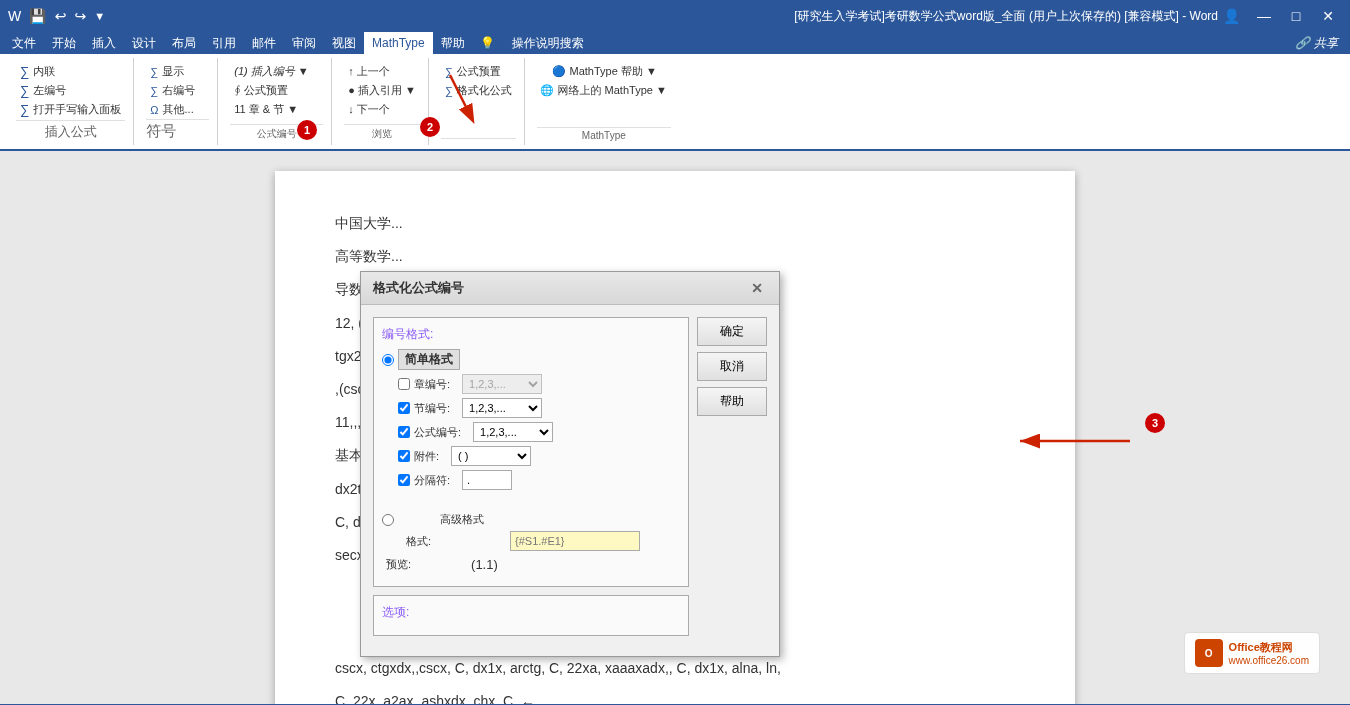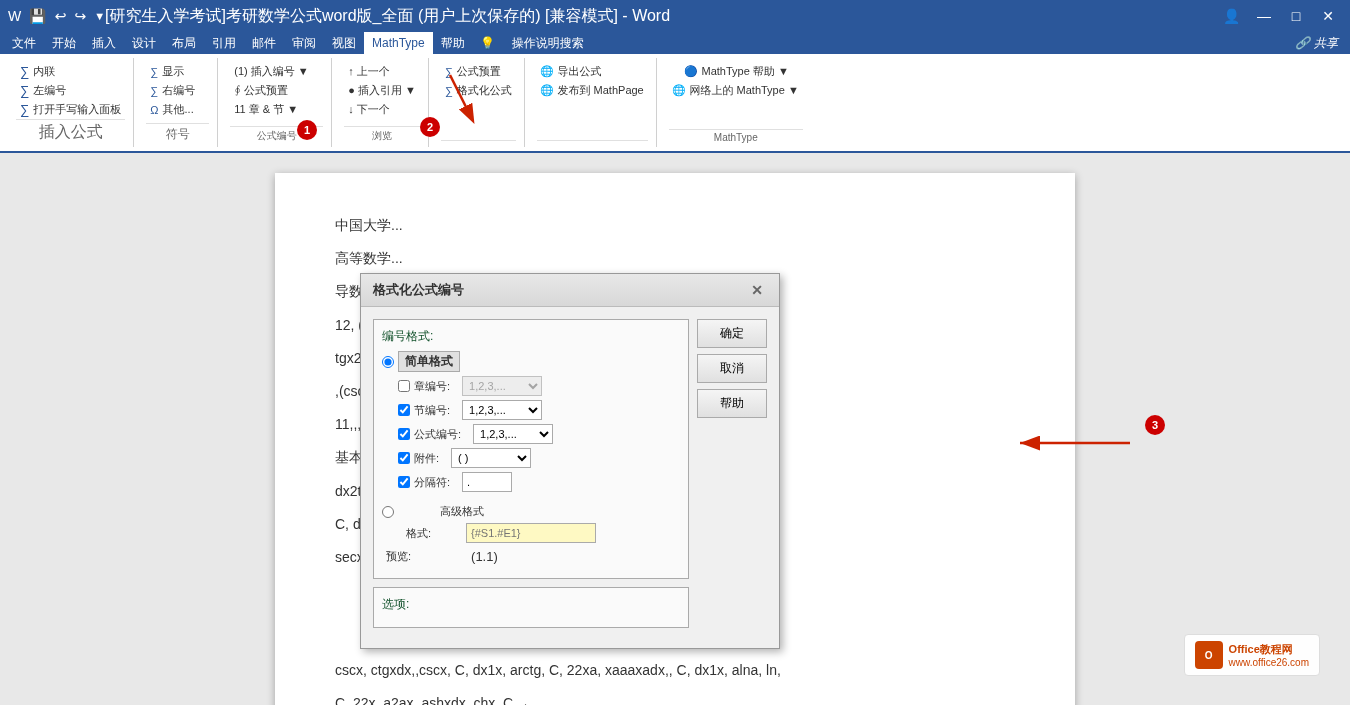--- a/index.html
+++ b/index.html
@@ -9,21 +9,21 @@
     .title-bar {
       background: #2b579a;
       height: 32px;
       display: flex;
       align-items: center;
       justify-content: space-between;
       padding: 0 8px;
       color: white;
     }
     .title-bar-left { display: flex; align-items: center; gap: 8px; }
-    .title-bar-title { font-size: 16px; color: white; flex: 1; text-align: left; }
+    .title-bar-title { font-size: 12px; color: white; flex: 1; text-align: right; }
     .title-bar-controls { display: flex; gap: 4px; }
     .title-bar-btn { width: 28px; height: 22px; display: flex; align-items: center; justify-content: center; color: white; font-size: 14px; cursor: pointer; }
 
     
     .menu-bar {
       background: #2b579a;
       height: 22px;
       display: flex;
       align-items: center;
       padding: 0 4px;
@@ -120,21 +120,21 @@
     }
 
     .section-box {
       border: 1px solid #aaa;
       margin-bottom: 8px;
       padding: 8px;
       background: #fafafa;
     }
     .section-title {
       font-size: 12px;
-      color: #14532d;
+      color: #8b5cf6;
       margin-bottom: 6px;
     }
 
     .radio-row { display: flex; align-items: center; gap: 4px; margin-bottom: 4px; }
     .checkbox-row { display: flex; align-items: center; gap: 4px; margin-bottom: 4px; padding-left: 16px; }
     .field-row { display: flex; align-items: center; margin-bottom: 4px; padding-left: 20px; }
     .field-label { font-size: 11px; color: #333; min-width: 60px; }
     .field-input {
       border: 1px solid #aaa;
       background: white;
@@ -245,55 +245,50 @@
   <div class="menu-item">操作说明搜索</div>
   <div class="menu-item" style="margin-left:auto;font-style:italic;">🔗 共享</div>
 </div>
 
 <div class="ribbon ribbon-mathtype">
 
   <div style="display:flex; flex-direction:column; border-right:1px solid #d0d0d0; padding:4px 8px; min-width:100px;">
     <div class="ribbon-btn"><span style="color:#2b579a; font-size:13px;">∑</span> 内联</div>
     <div class="ribbon-btn"><span style="color:#2b579a; font-size:13px;">∑</span> 左编号</div>
     <div class="ribbon-btn"><span style="color:#2b579a; font-size:13px;">∑</span> 打开手写输入面板</div>
-    <div style="font-size:16px; color:#666; text-align:center; margin-top:auto; padding-top:2px; border-top:1px solid #e0e0e0;">插入公式</div>
+    <div style="font-size:13px; color:#666; text-align:center; margin-top:auto; padding-top:2px; border-top:1px solid #e0e0e0;">插入公式</div>
   </div>
 
   <div style="display:flex; flex-direction:column; border-right:1px solid #d0d0d0; padding:4px 8px; min-width:80px;">
     <div class="ribbon-btn"><span style="color:#2b579a;">∑</span> 显示</div>
     <div class="ribbon-btn"><span style="color:#2b579a;">∑</span> 右编号</div>
     <div class="ribbon-btn"><span style="color:#2b579a;">Ω</span> 其他...</div>
-    <div style="font-size:12px; color:#666; text-align:center; margin-top:auto; padding-top:2px; border-top:1px solid #e0e0e0;">符号</div>
+    <div style="font-size:15px; color:#666; margin-top:auto; padding-top:2px; border-top:1px solid #e0e0e0;">符号</div>
   </div>
 
   <div style="display:flex; flex-direction:column; border-right:1px solid #d0d0d0; padding:4px 8px; min-width:110px;">
-    <div class="ribbon-btn" style="font-size:11px;">(1) 插入编号 ▼</div>
+    <div class="ribbon-btn" style="font-size:11px;font-style:italic;">(1) 插入编号 ▼</div>
     <div class="ribbon-btn" style="font-size:11px;">∮ 公式预置</div>
     <div class="ribbon-btn" style="font-size:11px;">11 章 &amp; 节 ▼</div>
     <div style="font-size:10px; color:#666; text-align:center; margin-top:auto; padding-top:2px; border-top:1px solid #e0e0e0;">公式编号</div>
   </div>
 
   <div style="display:flex; flex-direction:column; border-right:1px solid #d0d0d0; padding:4px 8px; min-width:80px;">
     <div class="ribbon-btn">↑ 上一个</div>
     <div class="ribbon-btn">● 插入引用 ▼</div>
     <div class="ribbon-btn">↓ 下一个</div>
     <div style="font-size:10px; color:#666; text-align:center; margin-top:auto; padding-top:2px; border-top:1px solid #e0e0e0;">浏览</div>
   </div>
 
   <div style="display:flex; flex-direction:column; border-right:1px solid #d0d0d0; padding:4px 8px; min-width:90px;">
     <div class="ribbon-btn" style="font-size:11px;"><span style="color:#2b579a;">∑</span> 公式预置</div>
     <div class="ribbon-btn" style="font-size:11px;"><span style="color:#2b579a;">∑</span> 格式化公式</div>
     <div style="font-size:10px; color:#666; text-align:center; margin-top:auto; padding-top:2px; border-top:1px solid #e0e0e0;"></div>
   </div>
 
-  <div style="display:flex; flex-direction:column; border-right:1px solid #d0d0d0; padding:4px 8px; min-width:100px;">
-    <div class="ribbon-btn" style="font-size:11px;">🌐 导出公式</div>
-    <div class="ribbon-btn" style="font-size:11px;">🌐 发布到 MathPage</div>
-    <div style="font-size:10px; color:#666; text-align:center; margin-top:auto; padding-top:2px; border-top:1px solid #e0e0e0;"></div>
-  </div>
 
   <div style="display:flex; flex-direction:column; padding:4px 8px; min-width:130px;">
     <div class="ribbon-btn" style="font-size:11px;margin-left:12px;">🔵 MathType 帮助 ▼</div>
     <div class="ribbon-btn" style="font-size:11px;">🌐 网络上的 MathType ▼</div>
     <div style="font-size:10px; color:#666; text-align:center; margin-top:auto; padding-top:2px; border-top:1px solid #e0e0e0;">MathType</div>
   </div>
 </div>
 
 <div style="display:flex; flex:1; background:#e8e8e8; position:relative; height: calc(705px - 32px - 22px - 76px - 22px);">
 
@@ -410,26 +405,26 @@
                 <option>( )</option>
               </select>
             </div>
 
             <div class="checkbox-row">
               <input type="checkbox" checked="" style="">
               <span class="label-text">分隔符:</span>
               <input type="text" class="field-input" value="." style="margin-left: 8px; width: 50px;">
             </div>
 
-            <div class="radio-row" style="margin-top:12px;gap:46px;">
+            <div class="radio-row" style="margin-top:22px;gap:46px;">
               <input type="radio" name="format" style="">
               <span class="label-text">高级格式</span>
             </div>
 
-            <div class="field-row" style="padding-left:24px; margin-bottom:4px;">
+            <div class="field-row" style="padding-left:24px; margin-bottom:4px;gap:44px;">
               <span class="field-label">格式:</span>
               <input type="text" class="field-input-wide" style="background: #fef9c3; color: rgb(136, 136, 136);" placeholder="{#S1.#E1}">
             </div>
 
             <div class="preview-row">
               <span class="label-text">预览:</span>
               <span style="font-size:13px; color:#333; margin-left:60px;">(1.1)</span>
             </div>
           </div>
 

